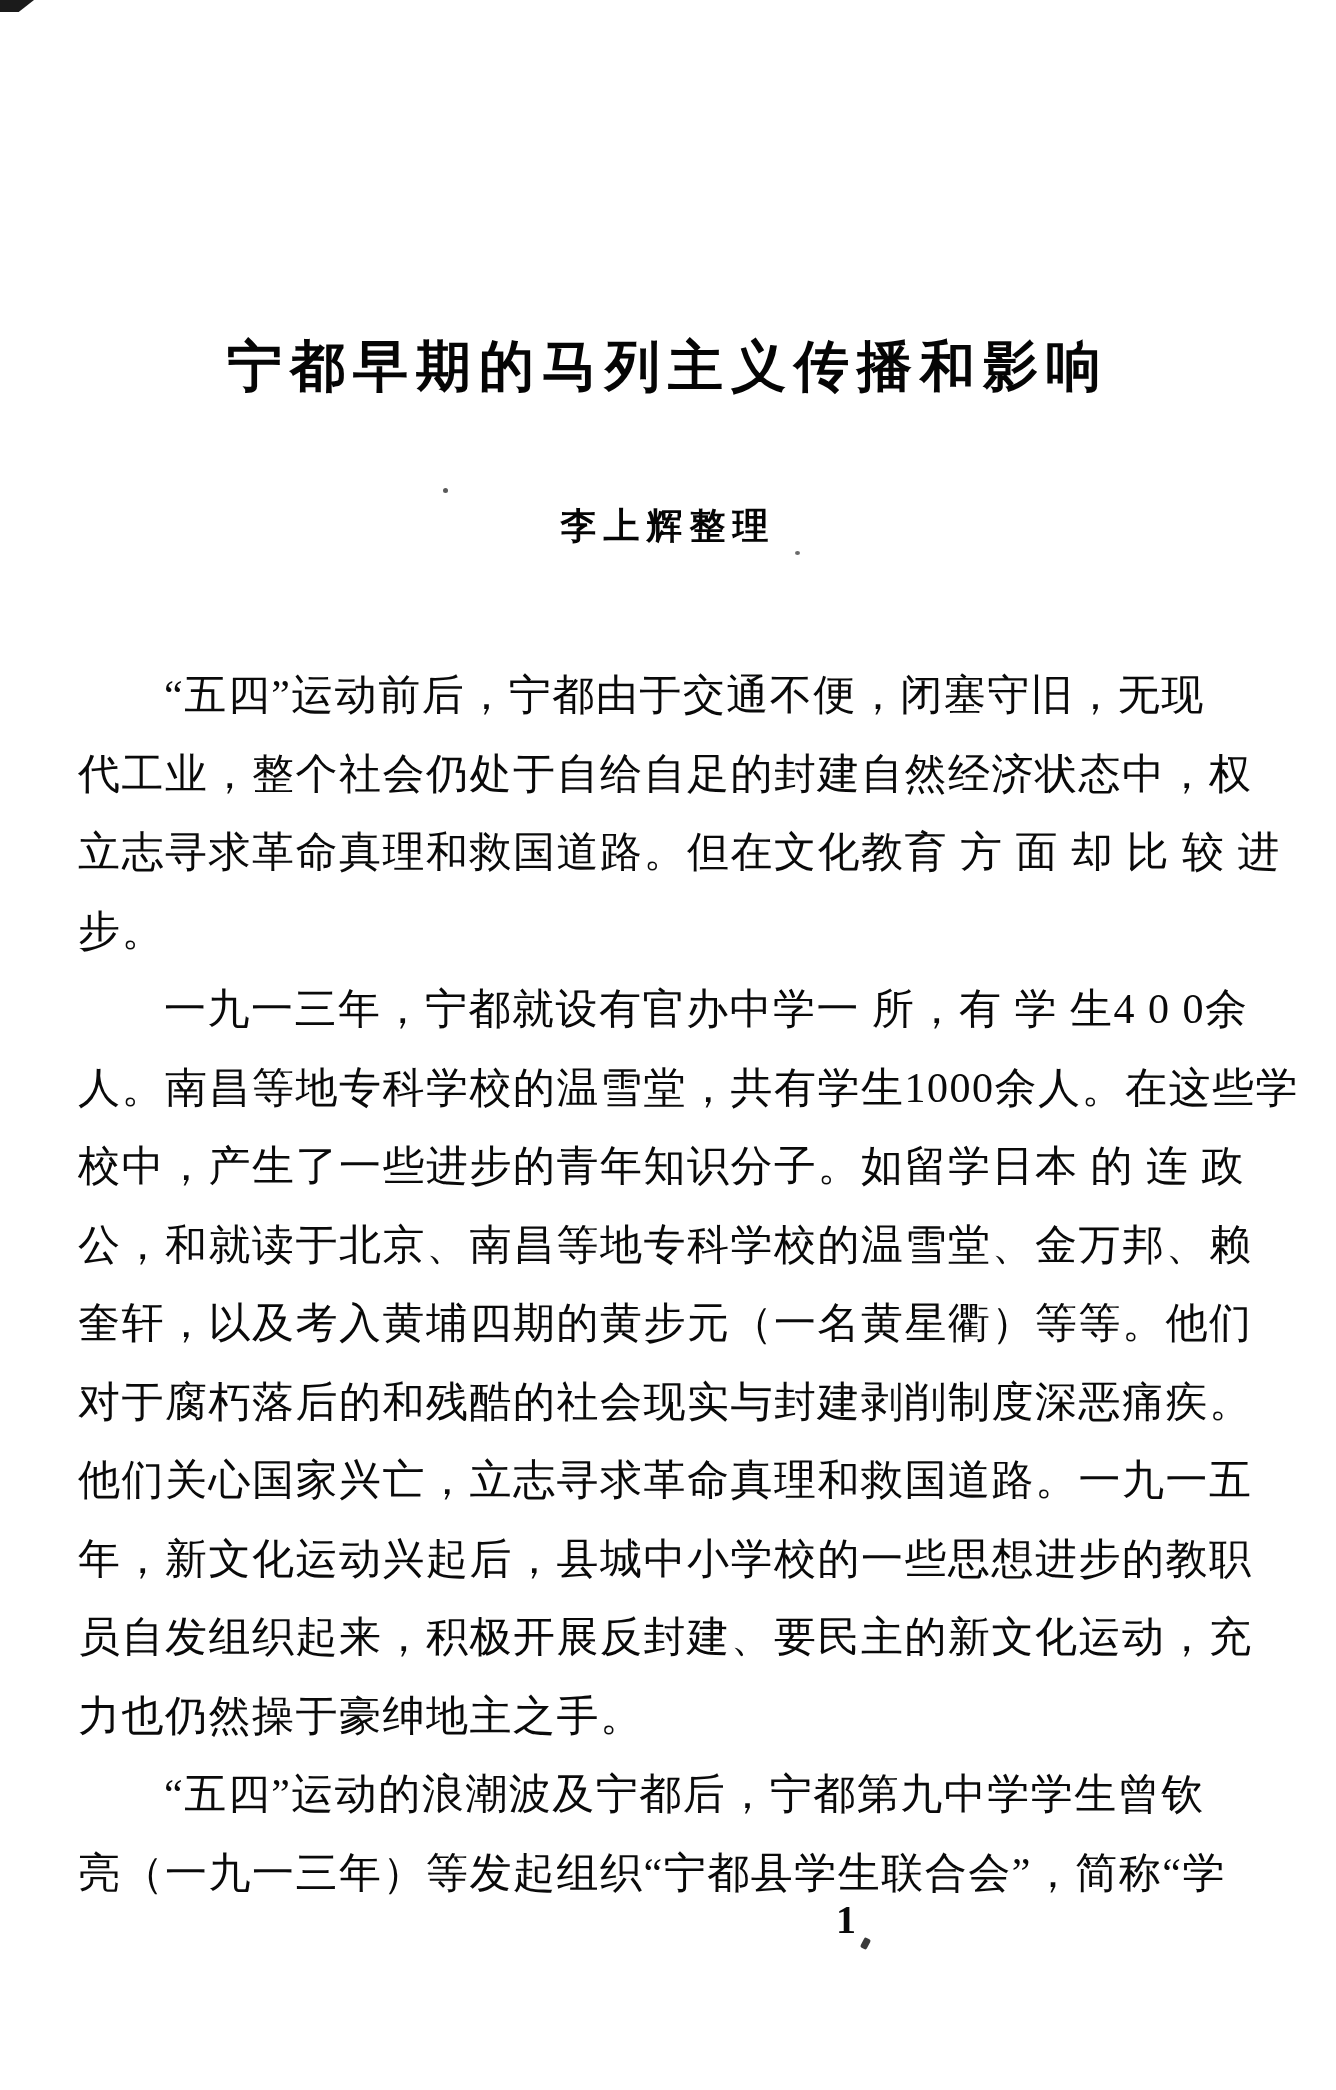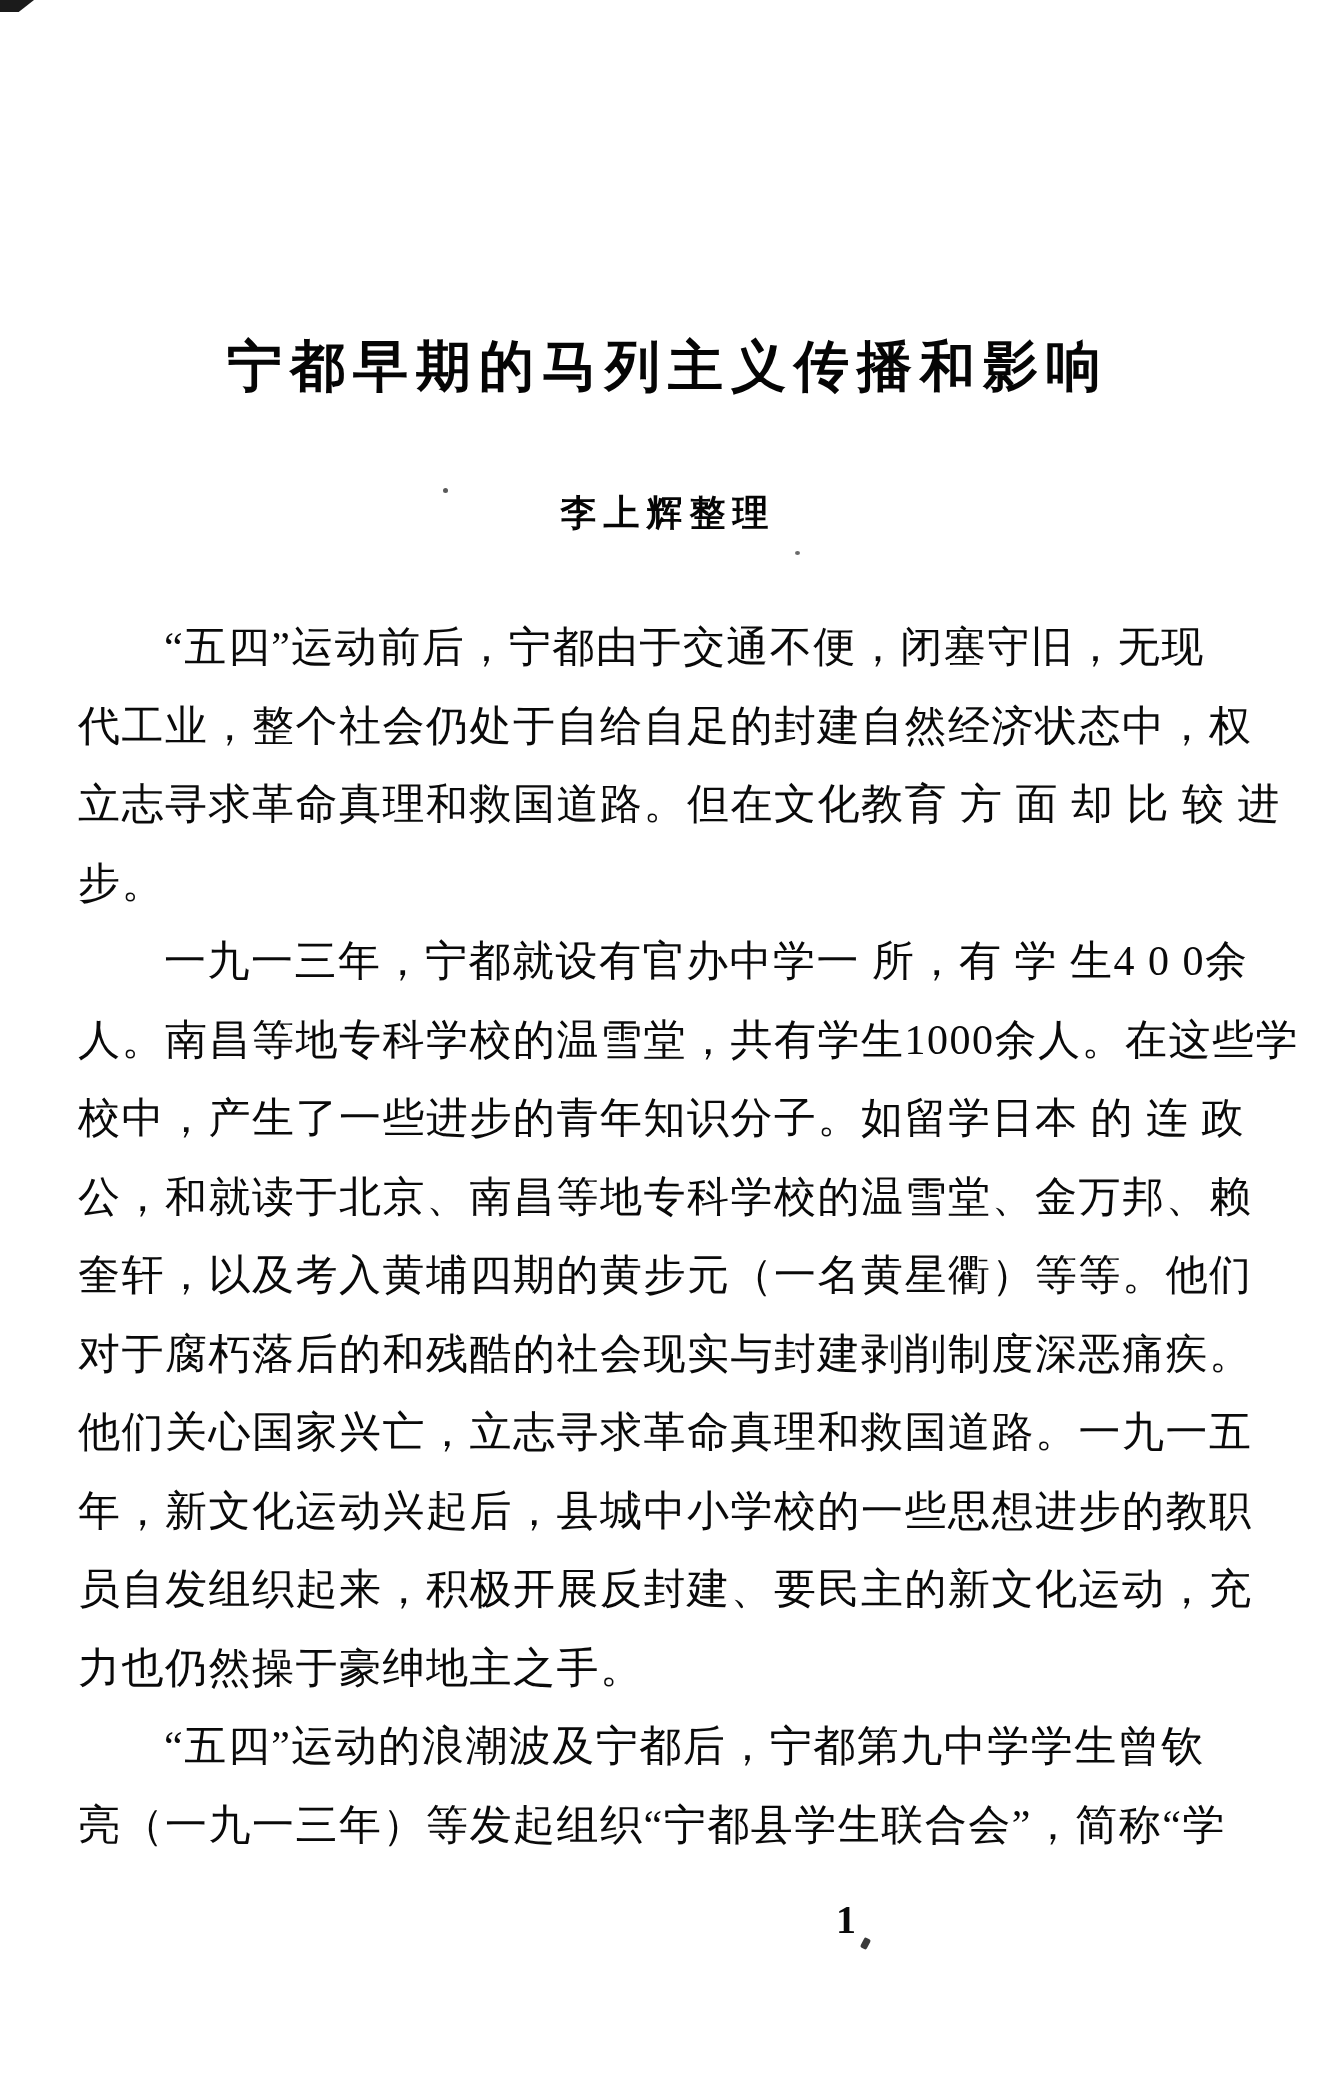--- a/index.html
+++ b/index.html
@@ -12,28 +12,28 @@
     overflow:hidden;
   }
   .title {
     position:absolute; top:330px; left:0; width:100%;
     margin:0; text-align:center;
     font-size:55px; font-weight:bold; letter-spacing:8px;
     color:#050505;
     white-space:nowrap;
   }
   .author {
-    position:absolute; top:489px; left:0; width:100%;
+    position:absolute; top:502px; left:0; width:100%;
     text-align:center;
     font-size:36px; font-weight:bold; letter-spacing:7px;
     color:#050505;
     white-space:nowrap;
   }
   .body-text {
-    position:absolute; top:608px; left:78px; width:1172px;
+    position:absolute; top:656px; left:78px; width:1172px;
     font-size:42px; line-height:78.5px; letter-spacing:1.5px;
     color:#0a0a0a;
   }
   .body-text p.line { margin:0; height:78.5px; white-space:nowrap; }
   .body-text p.indent { text-indent:86px; }
   .page-number {
     position:absolute; top:1896px; left:836px;
     font-size:40px; font-weight:bold; color:#0a0a0a;
   }
   

